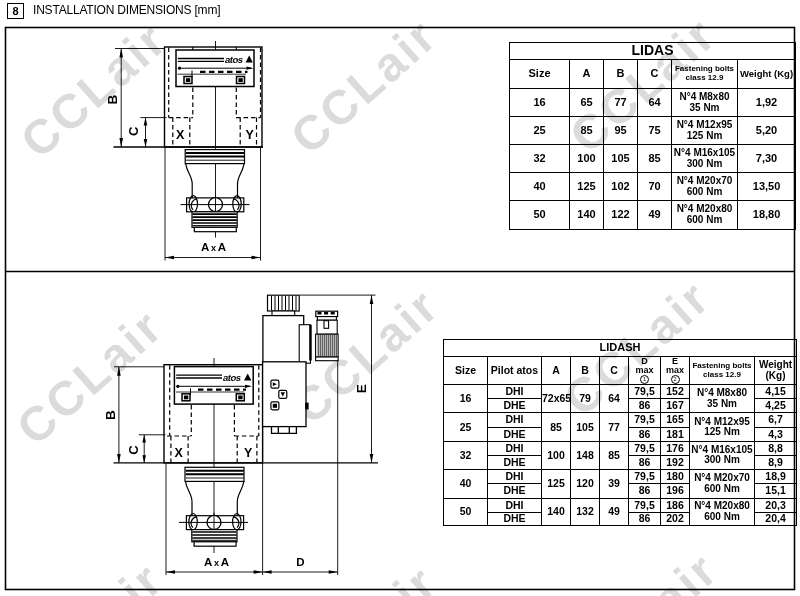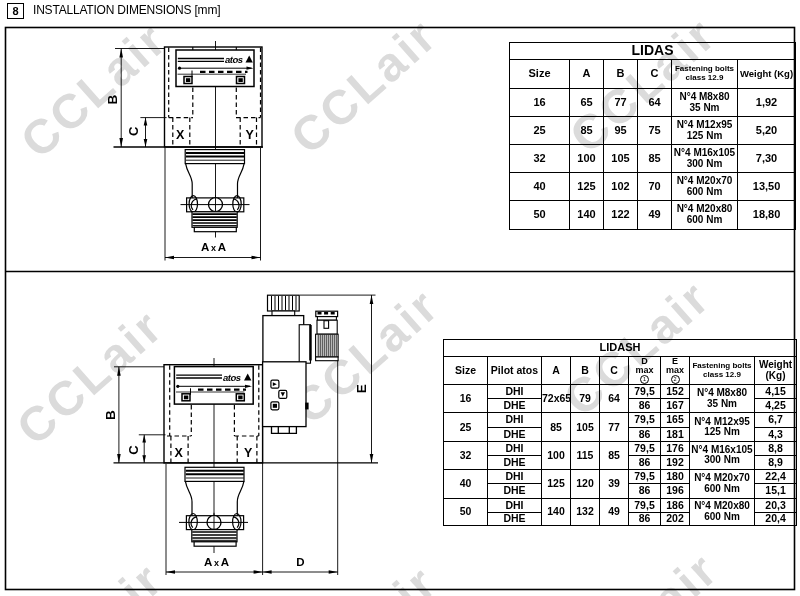--- a/index.html
+++ b/index.html
@@ -165,21 +165,21 @@
   <tr style="height:14.2px;">
         <td style="font-weight:bold;">DHE</td>
         <td>86</td>
         <td>181</td>
         <td>4,3</td>
       </tr>
   <tr style="height:14.2px;">
         <td rowspan="2" style="font-weight:bold;">32</td>
         <td style="font-weight:bold;">DHI</td>
         <td rowspan="2">100</td>
-        <td rowspan="2">115</td>
+        <td rowspan="2">148</td>
         <td rowspan="2">85</td>
         <td>79,5</td>
         <td>176</td>
         <td rowspan="2" style="font-size:10px;">N°4 M16x105<br>300 Nm</td>
         <td>8,8</td>
       </tr>
   <tr style="height:14.2px;">
         <td style="font-weight:bold;">DHE</td>
         <td>86</td>
         <td>192</td>
@@ -187,21 +187,21 @@
       </tr>
   <tr style="height:14.2px;">
         <td rowspan="2" style="font-weight:bold;">40</td>
         <td style="font-weight:bold;">DHI</td>
         <td rowspan="2">125</td>
         <td rowspan="2">120</td>
         <td rowspan="2">39</td>
         <td>79,5</td>
         <td>180</td>
         <td rowspan="2" style="font-size:10px;">N°4 M20x70<br>600 Nm</td>
-        <td>22,4</td>
+        <td>18,9</td>
       </tr>
   <tr style="height:14.2px;">
         <td style="font-weight:bold;">DHE</td>
         <td>86</td>
         <td>196</td>
         <td>15,1</td>
       </tr>
   <tr style="height:14.2px;">
         <td rowspan="2" style="font-weight:bold;">50</td>
         <td style="font-weight:bold;">DHI</td>

